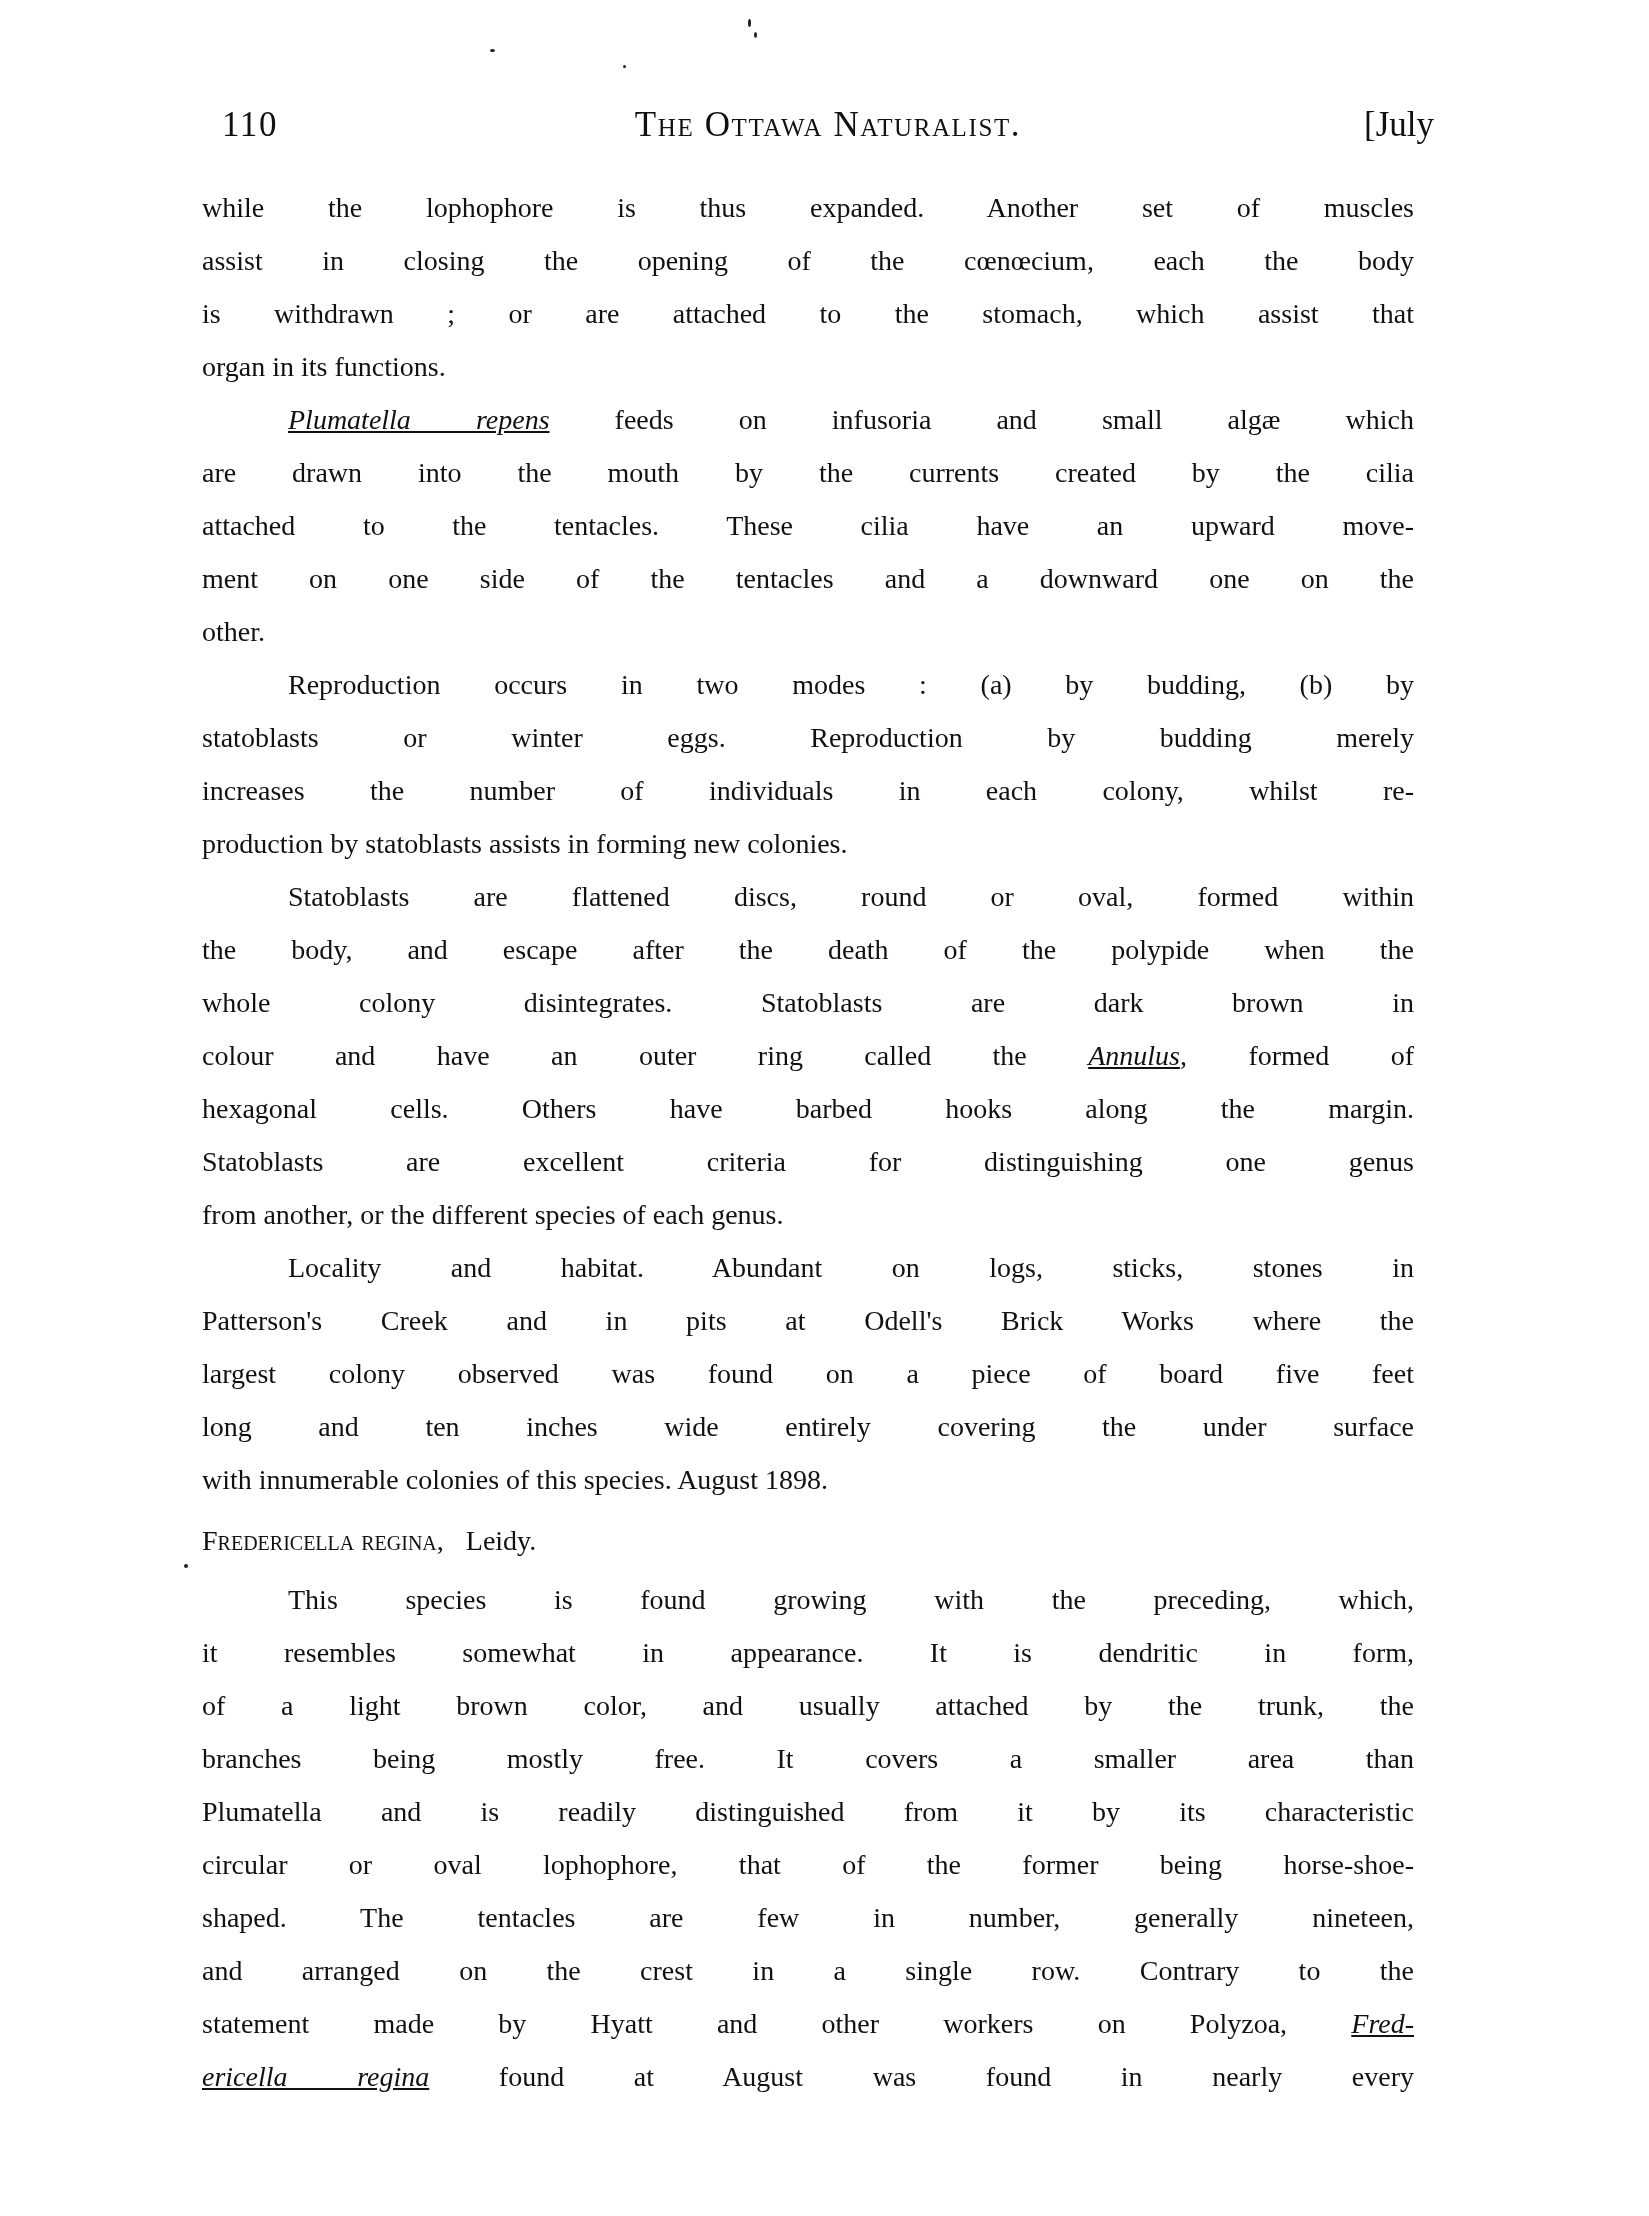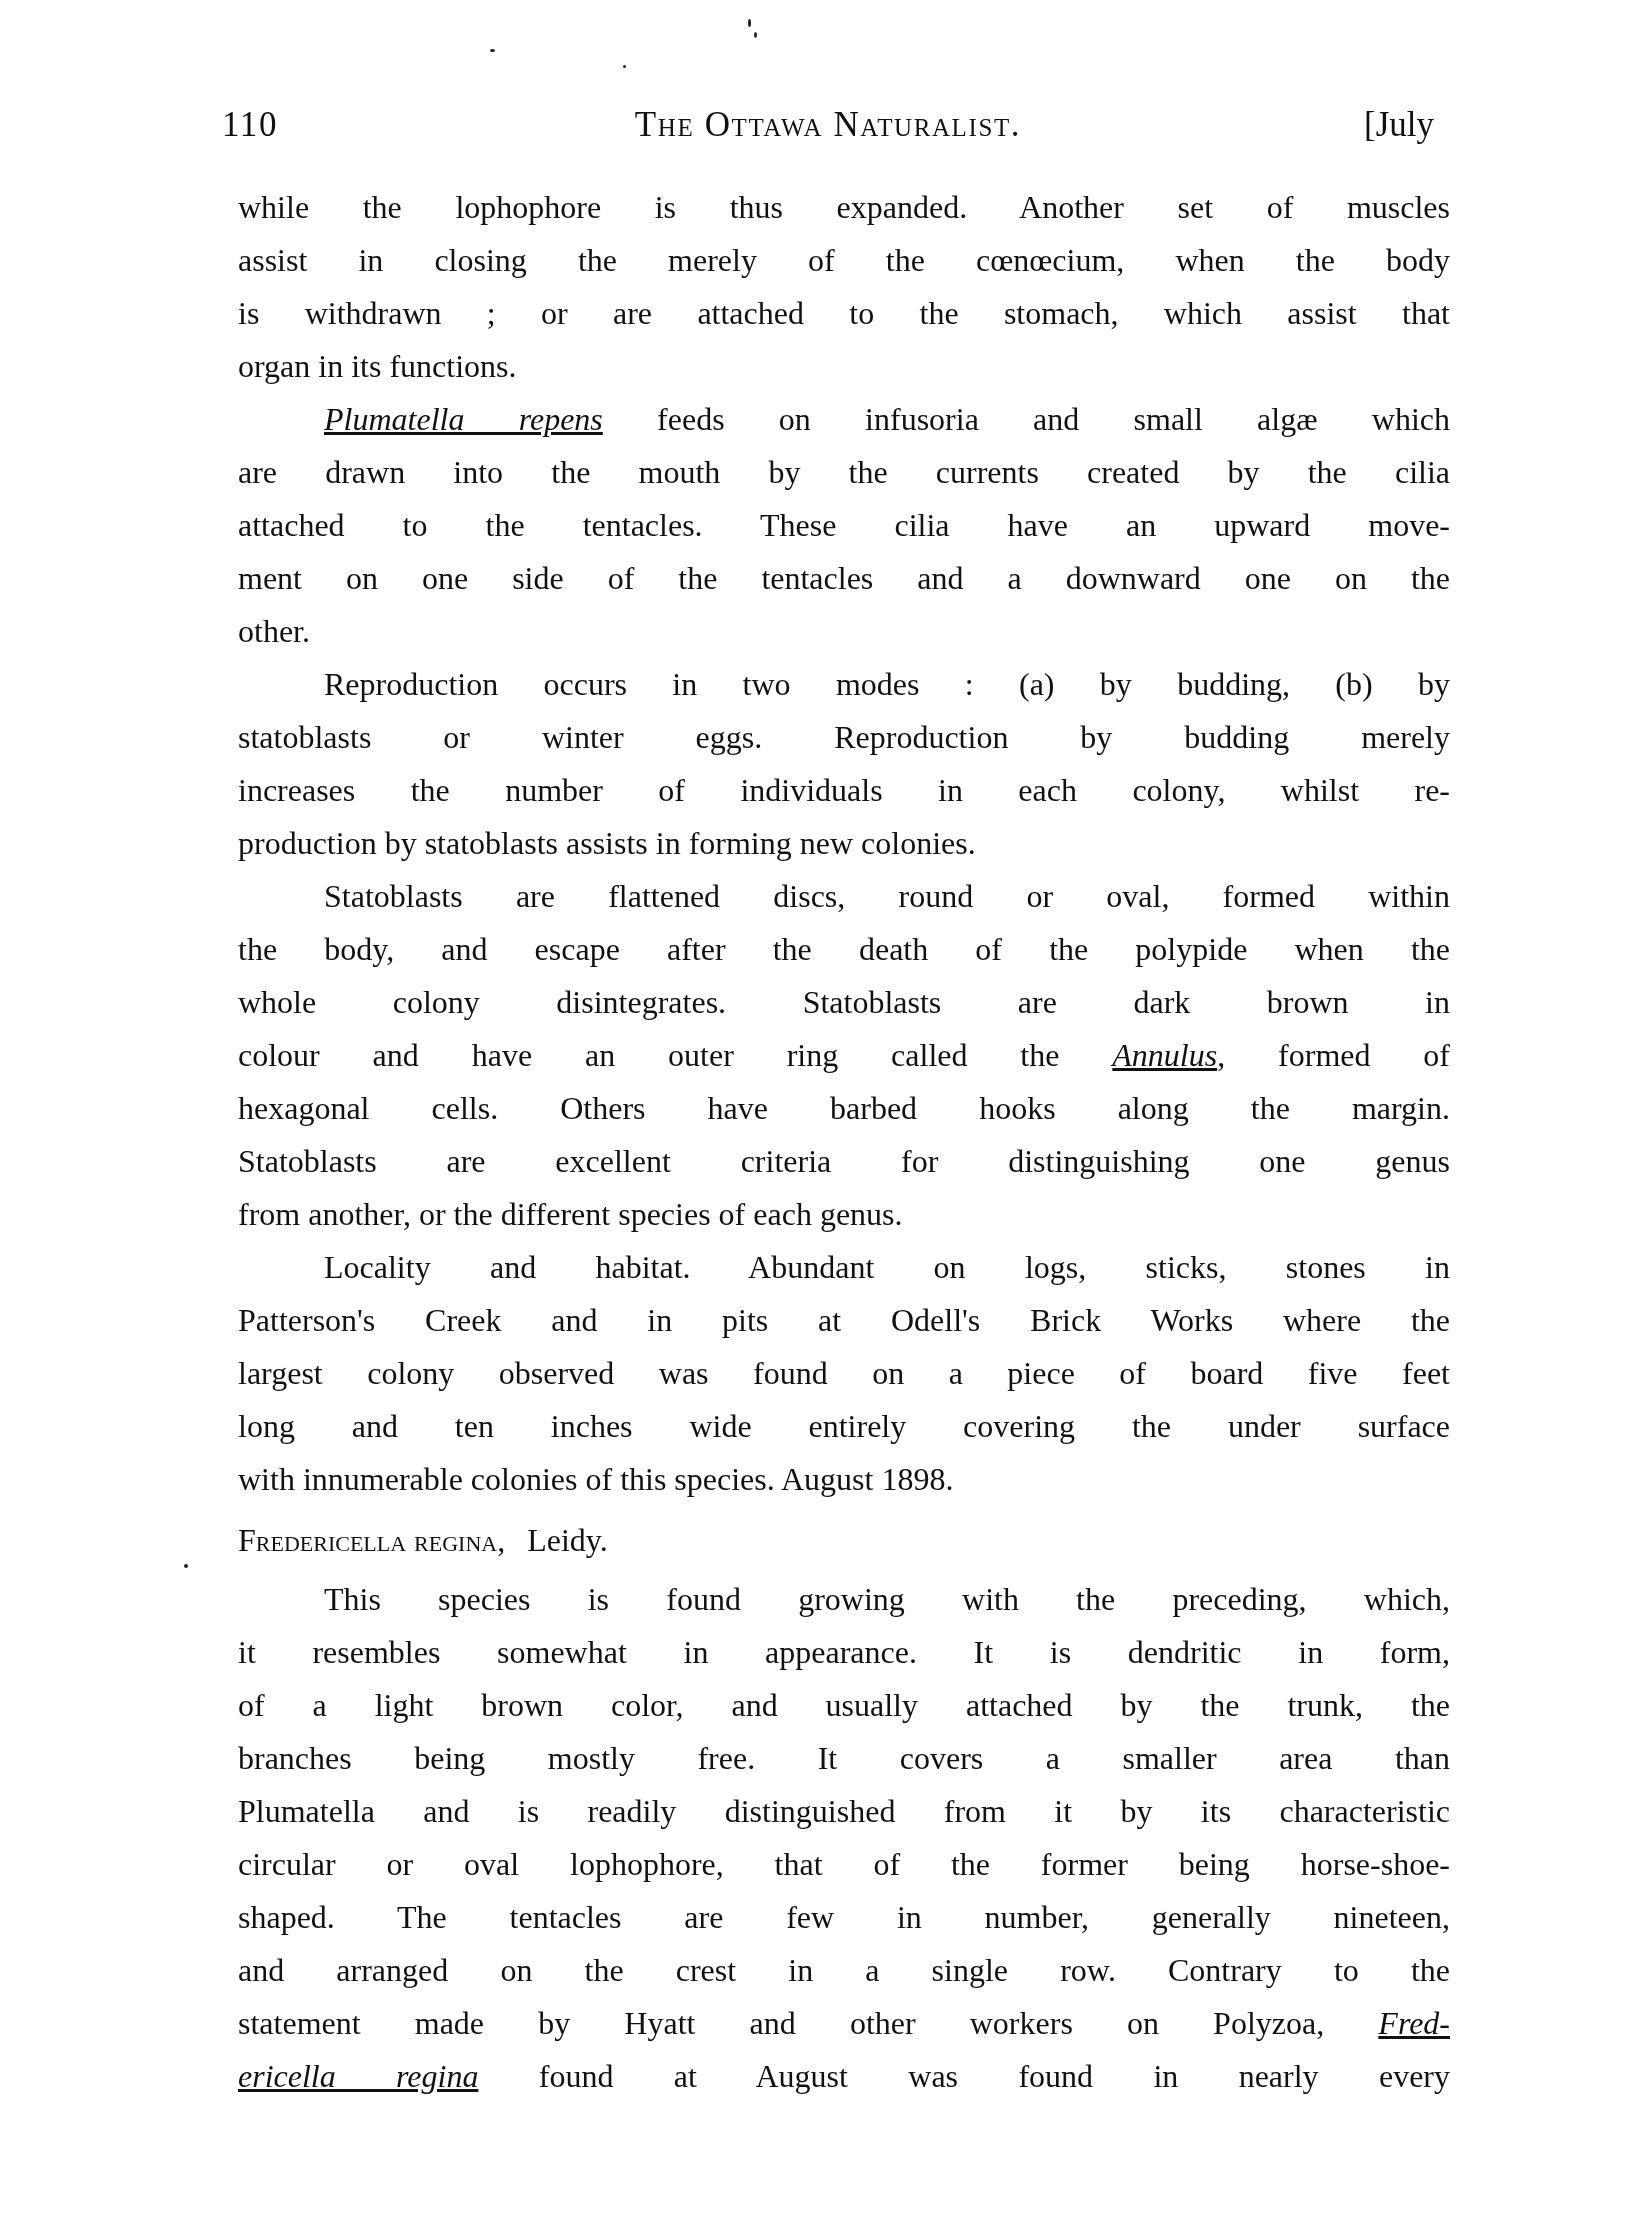--- a/index.html
+++ b/index.html
@@ -7,21 +7,21 @@
          font-family: "Liberation Serif", "DejaVu Serif", serif; color: #111; }
   .page { position: absolute; left: 0; top: 0; width: 1649px; height: 2216px; }
   .speck { position: absolute; background: #222; border-radius: 50%; }
   .header { position: absolute; left: 202px; top: 101px; width: 1212px; height: 48px;
             font-size: 35px; line-height: 48px; margin-left: 20px; }
   .header .pnum { position: absolute; left: 0; top: 0; letter-spacing: 1.6px; }
   .header .title { position: absolute; left: 0; right: 0; text-align: center; top: 0;
                    font-variant: small-caps; letter-spacing: 1.6px; }
   .header .month { position: absolute; right: 0; top: 0; }
   .body { position: absolute; left: 202px; top: 181px; width: 1212px;
-          font-size: 32px; line-height: 53px; text-align: justify; margin-left: 36px; }
+          font-size: 28px; line-height: 53px; text-align: justify; }
   .body p { margin: 0; }
   .body .line { display: block; text-align: justify; text-align-last: justify; white-space: nowrap; }
   .body .line.last { text-align-last: left; }
   .heading { font-variant: small-caps; margin-top: 8px !important; margin-bottom: 6.3px !important; text-align: left; }
   .heading .gap { display: inline-block; width: 22px; }
   i { font-style: italic; text-decoration: underline; }
 </style>
 </head>
 <body>
 
@@ -35,21 +35,21 @@
 
   <div class="header">
     <span class="pnum">110</span>
     <span class="title">The Ottawa Naturalist.</span>
     <span class="month">[July</span>
   </div>
 
   <div class="body">
     <p>
       <span class="line">while the lophophore is thus expanded.  Another set of muscles</span>
-      <span class="line">assist in closing the merely of the cœnœcium, when the body</span>
+      <span class="line">assist in closing the opening of the cœnœcium, each the body</span>
       <span class="line">is withdrawn ; or are attached to the stomach, which assist that</span>
       <span class="line last">organ in its functions.</span>
     </p>
     <p>
       <span class="line" style="padding-left:86px;"><i>Plumatella repens</i><span> feeds on infusoria and small algæ which</span></span>
       <span class="line">are drawn into the mouth by the currents created by the cilia</span>
       <span class="line">attached to the tentacles.  These cilia have an upward move-</span>
       <span class="line">ment on one side of the tentacles and a downward one on the</span>
       <span class="line last">other.</span>
     </p>

